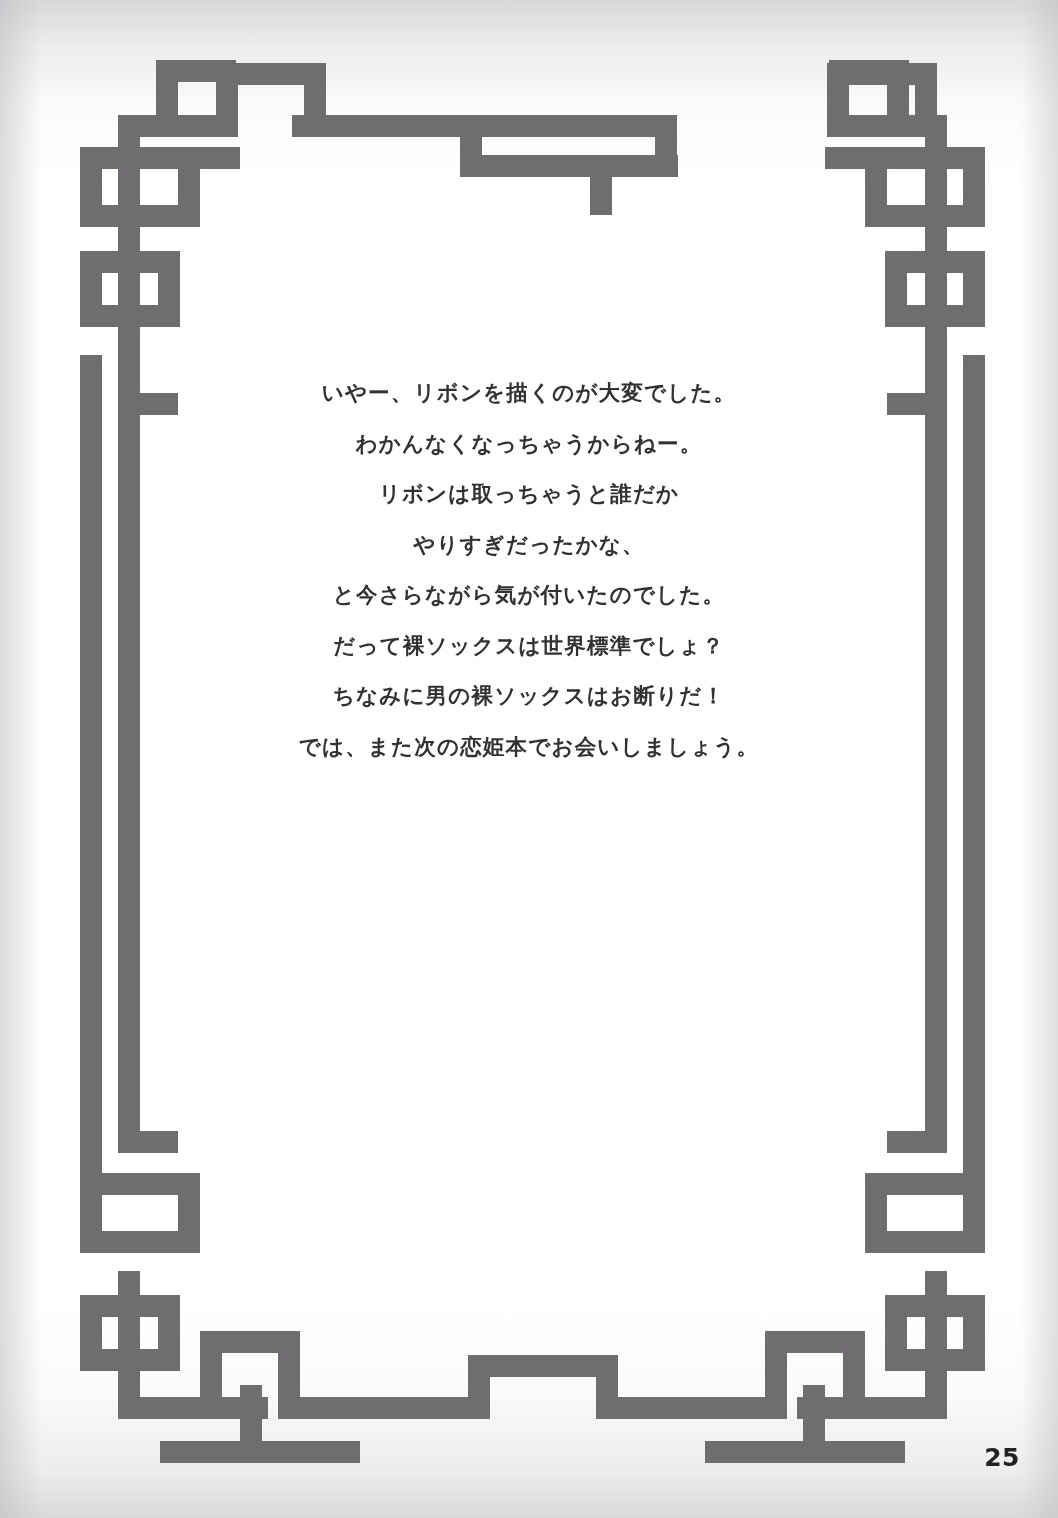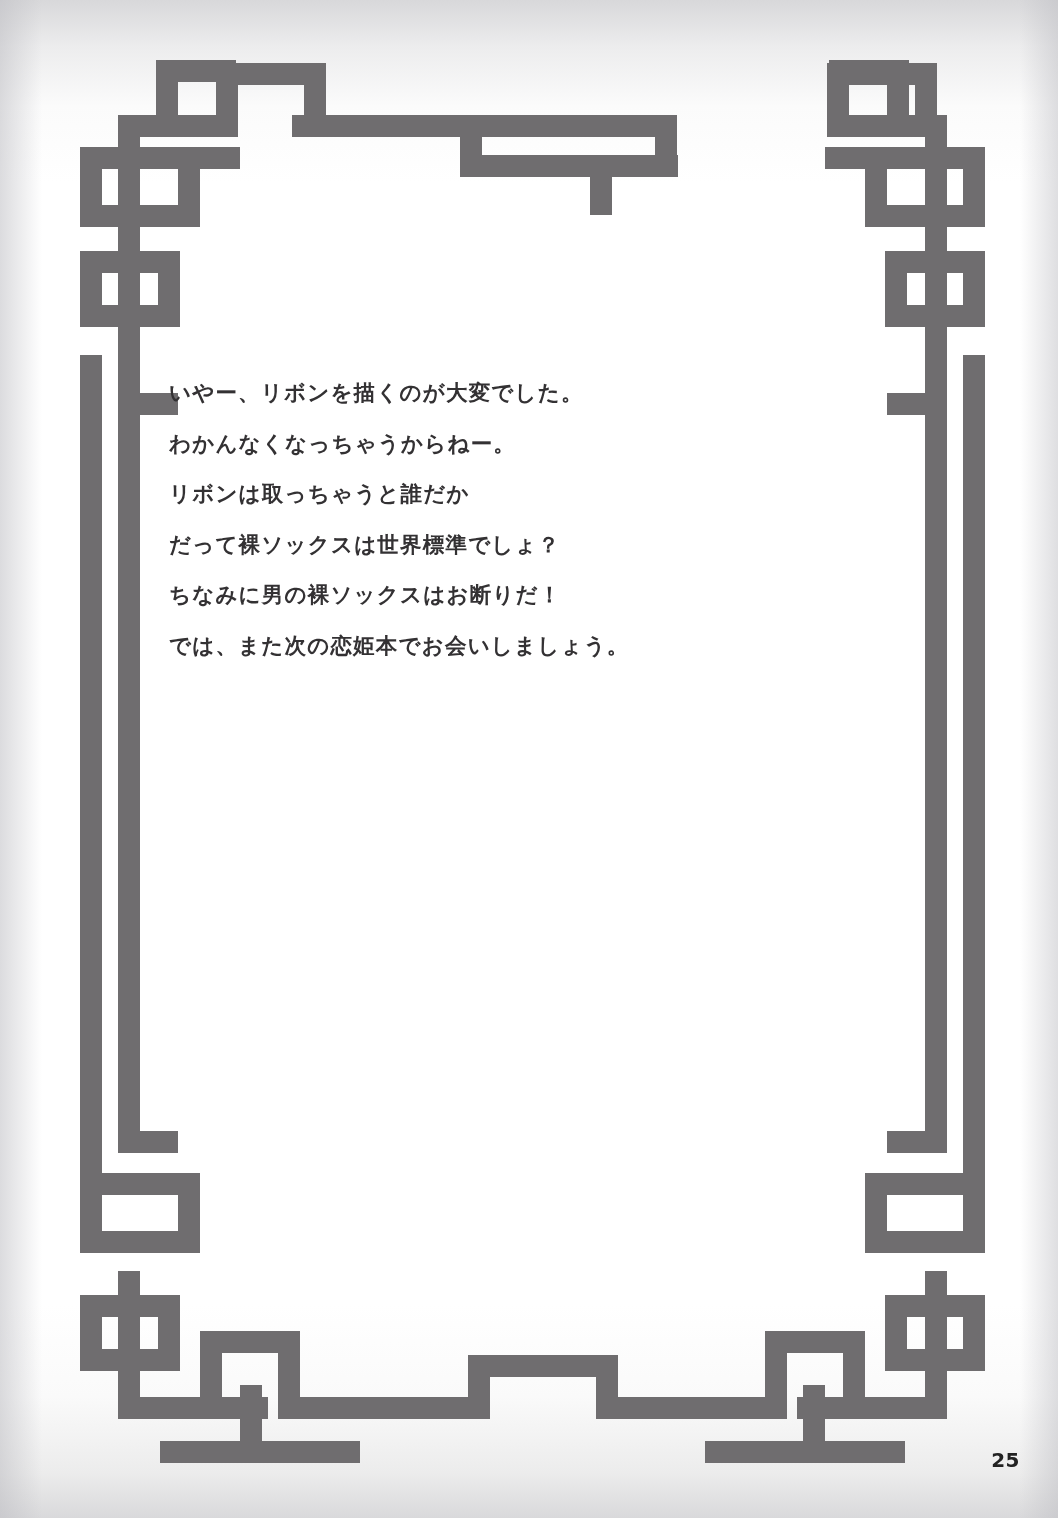--- a/index.html
+++ b/index.html
@@ -47,41 +47,42 @@
     background: #6f6d6f;
   }
 
   
   .content {
     position: absolute;
     left: 50%;
     transform: translateX(-50%);
     top: 382px;
     width: 720px;
+    text-align: center;
     color: #2a2a2a;
   }
   .afterword-line {
     font-family: "DejaVu Sans", sans-serif;
     font-size: 21.5px;
     font-weight: bold;
     line-height: 1.0;
     letter-spacing: 1.2px;
     margin: 0 0 29px 0;
     white-space: nowrap;
     color: #333133;
   }
   .afterword-line.gap {
   }
 
   .page-number {
     position: absolute;
     right: 38px;
     bottom: 46px;
     font-family: "DejaVu Sans", sans-serif;
-    font-size: 20px;
+    font-size: 25px;
     font-weight: bold;
     color: #222;
     letter-spacing: 0.5px;
   }
 </style>
 </head>
 <body>
 
 <div class="page">
 
@@ -191,20 +192,22 @@
     <div class="blk" style="left:685px; top:1386px; width:160px; height:22px;"></div>
     <div class="blk" style="left:823px; top:1386px; width:22px; height:22px;"></div>
     <div class="blk" style="left:743px; top:1330px; width:22px; height:78px;"></div>
     <div class="blk" style="left:645px; top:1386px; width:120px; height:22px;"></div>
   </div>
 
   <div class="content">
     <p class="afterword-line">いやー、リボンを描くのが大変でした。</p>
     <p class="afterword-line">わかんなくなっちゃうからねー。</p>
     <p class="afterword-line">リボンは取っちゃうと誰だか</p>
+    <p class="afterword-line">やりすぎだったかな、</p>
+    <p class="afterword-line">と今さらながら気が付いたのでした。</p>
     <p class="afterword-line">だって裸ソックスは世界標準でしょ？</p>
     <p class="afterword-line">ちなみに男の裸ソックスはお断りだ！</p>
     <p class="afterword-line gap">では、また次の恋姫本でお会いしましょう。</p>
   </div>
 
   <div class="page-number">25</div>
 
 </div>
 
 </body></html>

